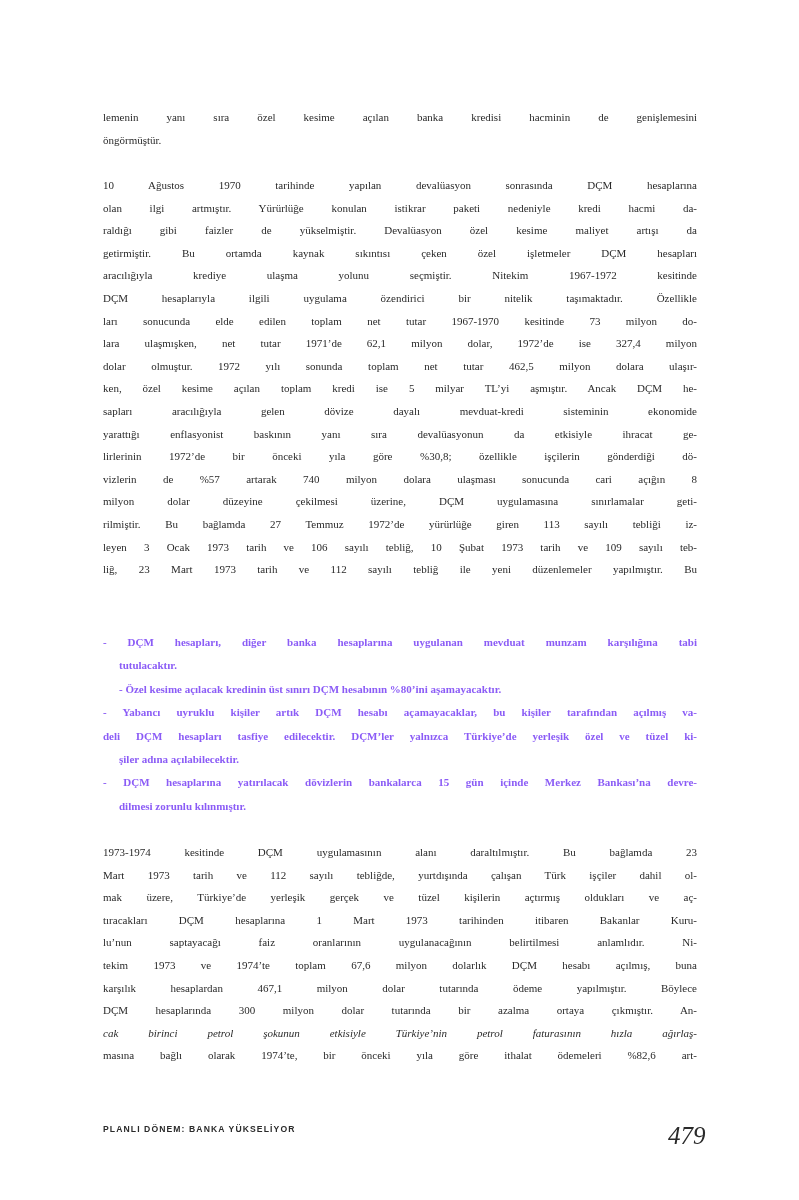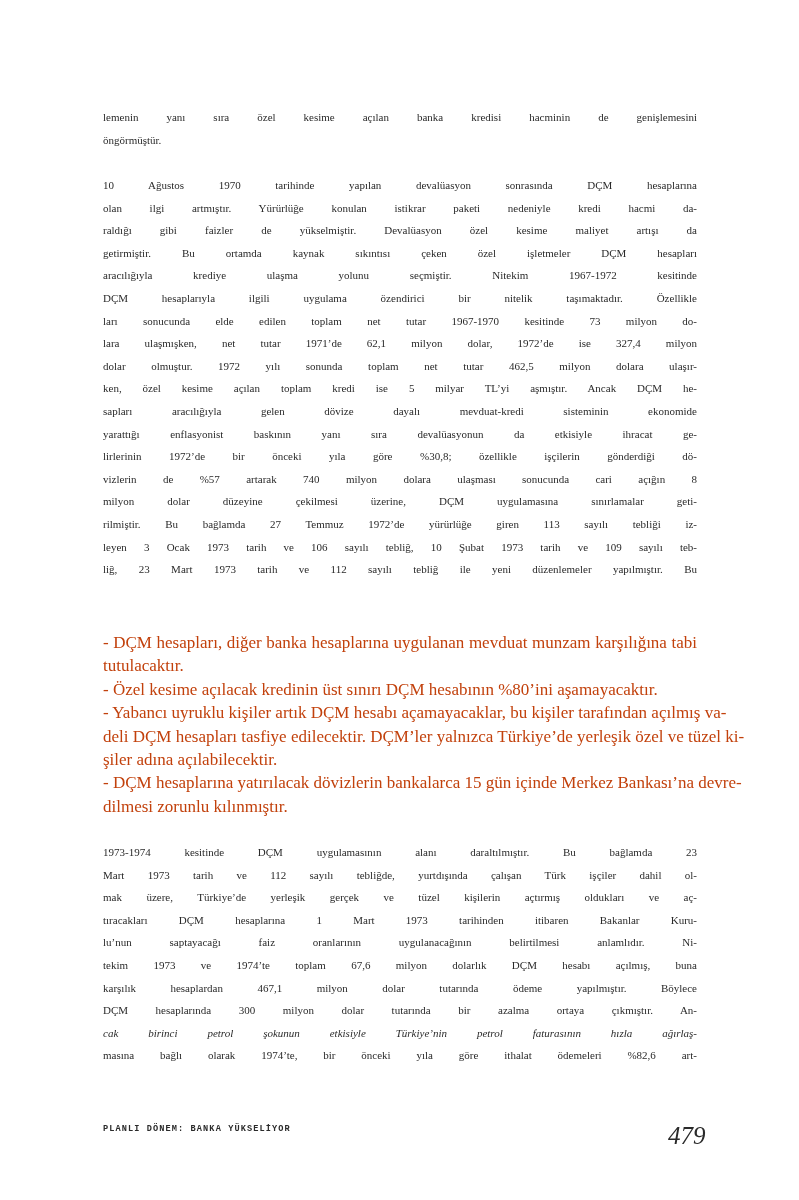--- a/index.html
+++ b/index.html
@@ -14,37 +14,37 @@
     height: 22.6px;
     line-height: 22.6px;
     white-space: nowrap;
     text-align: justify;
     text-align-last: justify;
   }
   .line.last { text-align-last: left; }
   .bline {
     display: block;
     font-family: "Liberation Serif", "DejaVu Serif", serif;
-    font-weight: normal;
-    font-size: 17px;
-    color: #c2410c;
+    font-weight: bold;
+    font-size: 11px;
+    color: #8b5cf6;
     height: 23.4px;
     line-height: 23.4px;
     white-space: nowrap;
     text-align: justify;
     text-align-last: justify;
   }
-  .bline.last { text-align-last: left; }
+  .bline.last { text-align-last: left; margin-left: 16px; }
   #p1 { top: 106px; }
   #p2 { top: 174px; }
   #bullets { top: 631px; }
   #p3 { top: 841px; }
   .footer-title {
     position: absolute; left: 103px; top: 1124px;
-    font-family: Liberation Mono, monospace; font-weight: bold;
+    font-family: Liberation Sans, sans-serif; font-weight: bold;
     font-size: 8.6px; letter-spacing: 1.1px; color: #2a2a2a;
   }
   .page-num {
     position: absolute; left: 668px; top: 1122px; width: 30px; text-align: right;
     font-family: "Liberation Serif", "DejaVu Serif", serif; font-style: italic;
     font-size: 25px; color: #2a2a2a;
   }
 </style>
 </head>
 <body>

